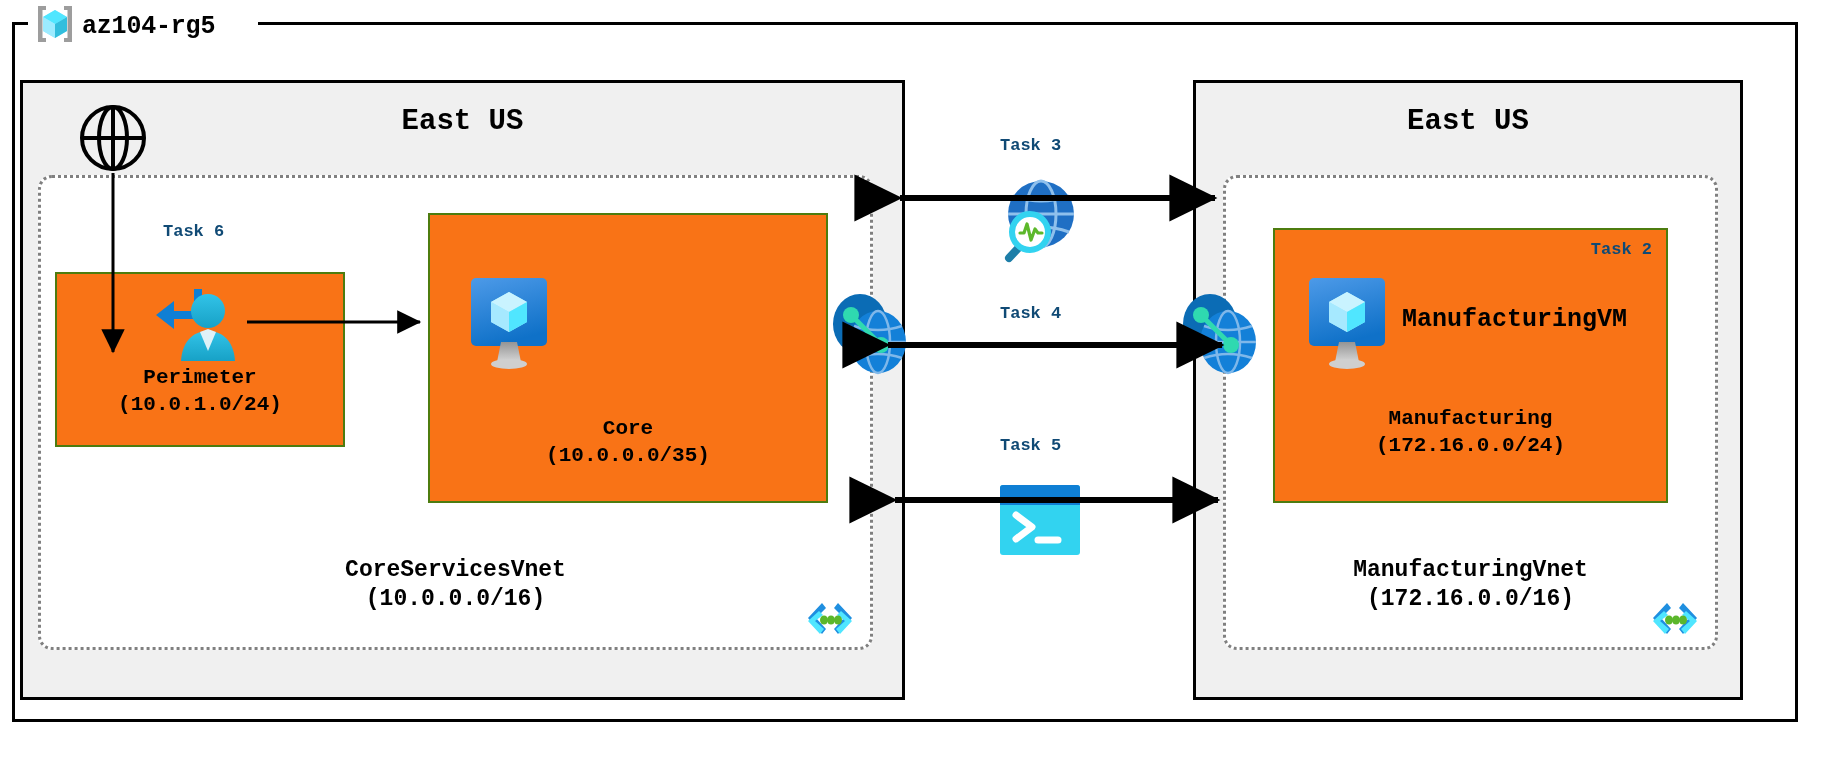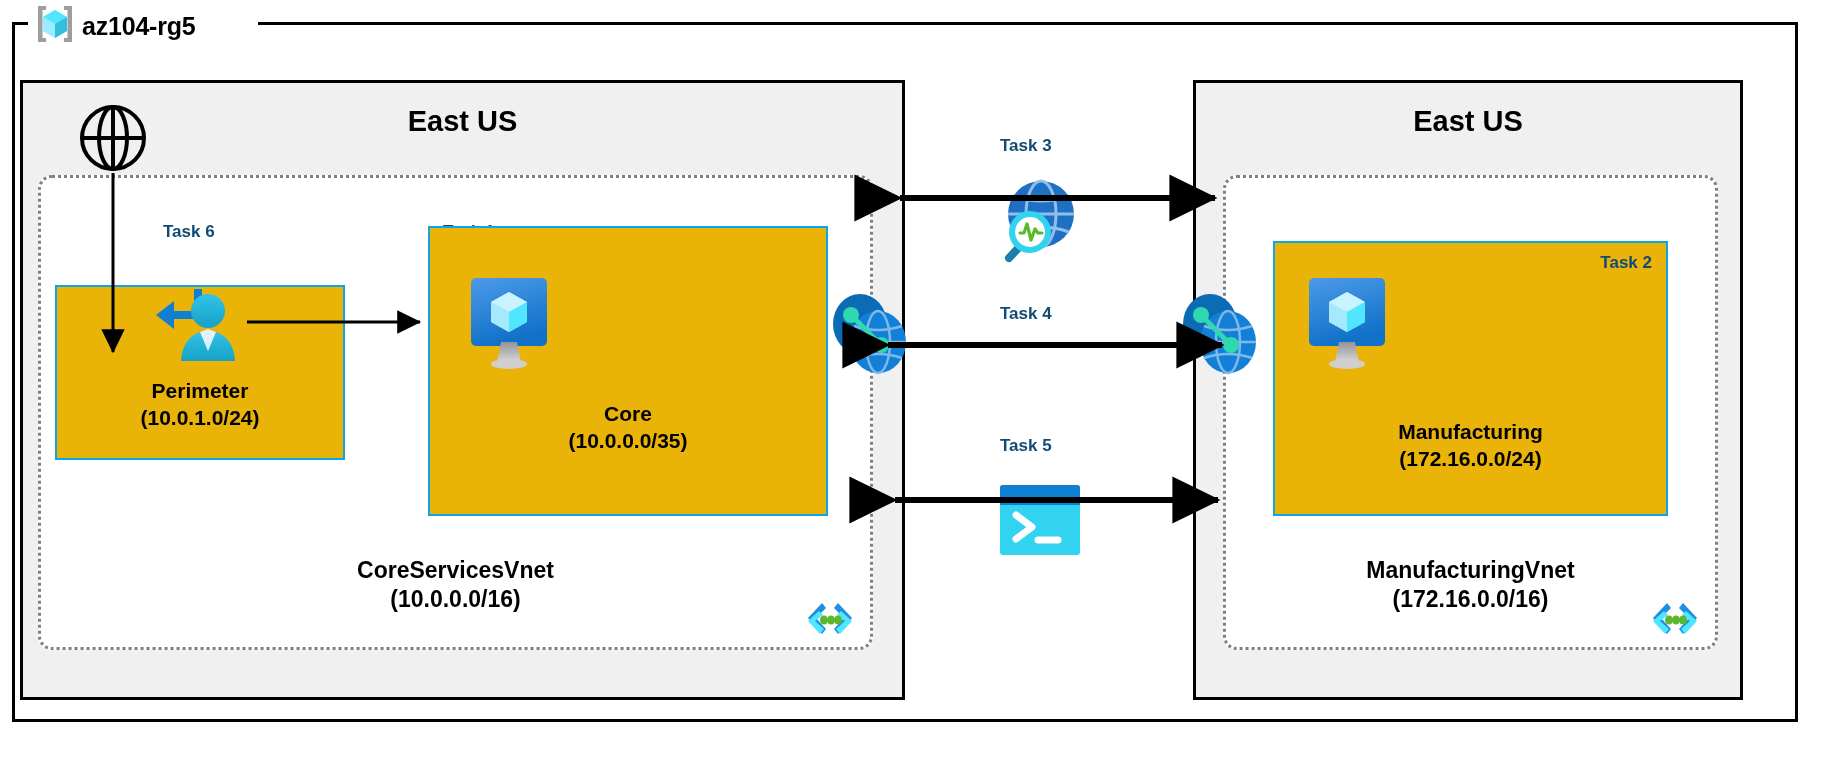--- a/index.html
+++ b/index.html
@@ -1,21 +1,21 @@
 <!DOCTYPE html>
 <html><head>
 <meta charset="utf-8">
 <title>az104-rg5 network diagram</title>
 <style>
   html,body{margin:0;padding:0;background:#ffffff;}
   body{
     font-family:"Liberation Sans","DejaVu Sans",sans-serif;
     width:1828px;height:759px;position:relative;overflow:hidden;
   }
-  #stage{position:absolute;left:0;top:0;width:1828px;height:759px;}
+  #stage{position:absolute;left:0;top:0;width:1828px;height:759px;font-family:Liberation Mono, monospace;}
 
   
   .rg-frame{
     position:absolute;left:12px;top:22px;width:1786px;height:700px;
     border:3px solid #000000;background:transparent;box-sizing:border-box;
   }
   
   .rg-notch{
     position:absolute;left:28px;top:8px;width:230px;height:32px;
     background:#ffffff;
@@ -45,23 +45,22 @@
     border:3px dotted #808080;border-radius:14px;
   }
   .vnet-label{
     position:absolute;left:0;right:0;text-align:center;
     font-size:23px;font-weight:bold;color:#000000;line-height:1.28;margin-top:40px;
   }
   .vnet-corner-icon{position:absolute;right:12px;bottom:8px;width:56px;height:40px;}
 
   
   .subnet{
-    position:absolute;background:#eab308;border:2px solid #0ea5e9;
+    position:absolute;background:#f97316;border:2px solid #4d7c0f;
     box-sizing:border-box;
-    margin-top:13px;
   }
   .subnet-label{
     position:absolute;left:0;right:0;text-align:center;
     font-size:21px;font-weight:bold;color:#000000;line-height:1.3;
   }
 
   
   .task{
     position:absolute;font-size:17px;font-weight:bold;color:#104a75;
     white-space:nowrap;
@@ -149,21 +148,21 @@
 
       <path d="M58 46 C42 46 32 58 31 76 L85 76 C84 58 74 46 58 46 Z" fill="url(#gUser)"></path>
 
       <path d="M50 47 L58 66 L66 47 L58 44 Z" fill="#dff1f7"></path>
     </svg>
   </span>
 
   <div class="task" style="left:443px;top:222px;">Task 1</div>
 
   <div class="subnet" style="left:428px;top:213px;width:400px;height:290px;">
-    <div class="subnet-label" style="top:172px;text-align:center;">
+    <div class="subnet-label" style="top:200px;text-align:center;">
       <span>Core</span><br>
       <span>(10.0.0.0/35)</span>
     </div>
   </div>
 
   <span class="icon-abs" style="left:467px;top:276px;width:84px;height:96px;">
     <svg width="84" height="96" viewBox="0 0 84 96">
       <defs>
         <linearGradient id="gVm1" x1="0" y1="0" x2="0.3" y2="1">
           <stop offset="0" stop-color="#4d9ae8"></stop>
@@ -228,20 +227,21 @@
       </defs>
       <rect x="4" y="2" width="76" height="68" rx="5" fill="url(#gVm2)"></rect>
       <path d="M34 66 L50 66 L54 86 L30 86 Z" fill="url(#gStand2)"></path>
       <ellipse cx="42" cy="88" rx="18" ry="5" fill="#cfcfcf"></ellipse>
       <path d="M42 16 L60 26 L60 46 L42 56 L24 46 L24 26 Z" fill="#9cebff"></path>
       <path d="M42 16 L60 26 L42 36 L24 26 Z" fill="#c9f3ff"></path>
       <path d="M42 36 L60 26 L60 46 L42 56 Z" fill="#50e6ff"></path>
       <path d="M42 36 L42 56 L24 46 L24 26 Z" fill="#a6e9ff"></path>
     </svg>
   </span>
+  <div class="vm-name" style="left:1402px;top:305px;">ManufacturingVM</div>
 
   <div class="task" style="left:1000px;top:136px;">Task 3</div>
   <div class="task" style="left:1000px;top:304px;">Task 4</div>
   <div class="task" style="left:1000px;top:436px;">Task 5</div>
 
   <span class="icon-abs" style="left:985px;top:176px;width:98px;height:92px;">
     <svg width="98" height="92" viewBox="0 0 98 92">
       <g>
         <circle cx="56" cy="38" r="33" fill="#1f6fc4"></circle>
         <ellipse cx="56" cy="38" rx="15" ry="33" fill="none" stroke="#8fc0ec" stroke-width="3"></ellipse>

